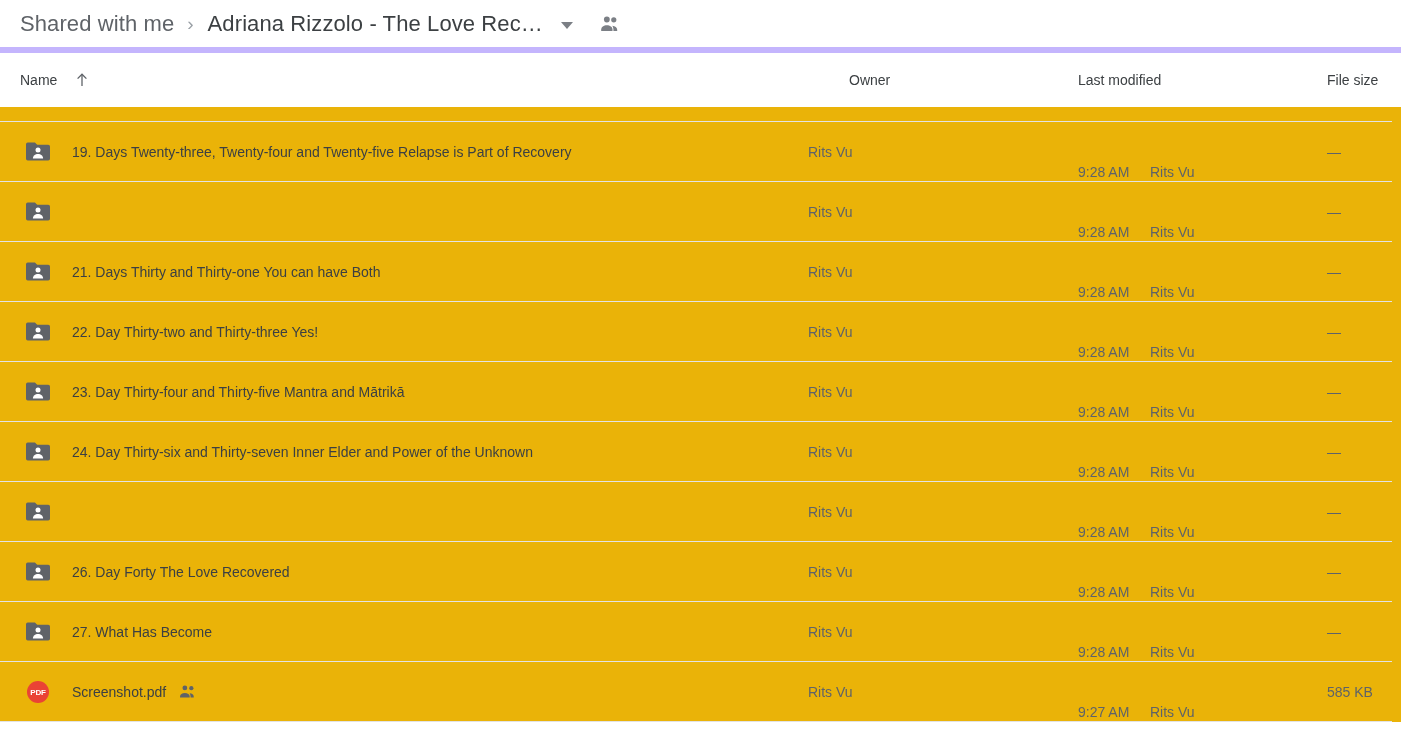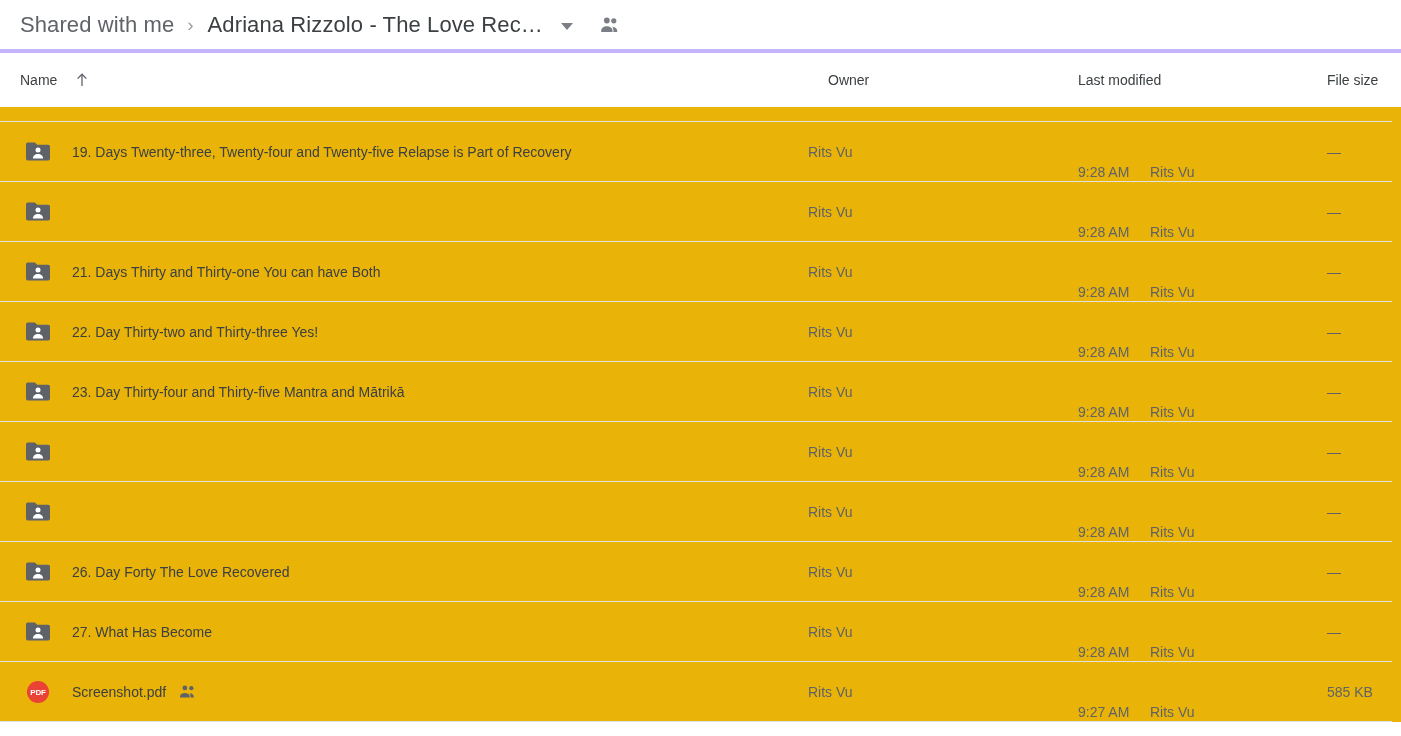--- a/index.html
+++ b/index.html
@@ -16,21 +16,21 @@
     -webkit-font-smoothing: antialiased;
   }
 
   
   .breadcrumb-bar {
     height: 53px;
     box-sizing: border-box;
     display: flex;
     align-items: center;
     padding-left: 20px;
-    border-bottom: 4px solid #c4b5fd;
+    border-bottom: 6px solid #c4b5fd;
   }
   .crumb {
     font-size: 22px;
     letter-spacing: 0.1px;
     white-space: nowrap;
   }
   .crumb-root {
     color: #5f6368;
   }
   .crumb-sep {
@@ -70,21 +70,21 @@
     padding-left: 6px;
   }
   .col-head {
     font-size: 14px;
     color: #3c4043;
     font-weight: 400;
     position: absolute;
     white-space: nowrap;
   }
   .col-name     { left: 20px;   display: flex; align-items: center; }
-  .col-owner    { left: 828px;  }
+  .col-owner    { left: 849px;  }
   .col-modified { left: 1078px; }
   .col-size     { left: 1327px; }
 
   .sort-arrow {
     margin-left: 18px;
     display: flex;
     align-items: center;
   }
 
   
@@ -306,20 +306,23 @@
           <div class="cell cell-size">—</div>
         </div>
         <div class="row">
           <div class="cell cell-icon">
             <span><svg width="26" height="22" viewBox="0 0 26 22" aria-hidden="true">
                 <path d="M1 4.2a1.8 1.8 0 0 1 1.8-1.8h7.1l2.3 2.4h11a1.8 1.8 0 0 1 1.8 1.8v12.2a1.8 1.8 0 0 1-1.8 1.8H2.8A1.8 1.8 0 0 1 1 18.8z" fill="#5f6368"></path>
                 <circle cx="13" cy="9.9" r="2.5" fill="#ffffff"></circle>
                 <path d="M7.9 18.6c0-2.9 2.3-4.6 5.1-4.6s5.1 1.7 5.1 4.6z" fill="#ffffff"></path>
               </svg></span>
           </div>
+          <div class="cell cell-name">
+            <span>24. Day Thirty-six and Thirty-seven Inner Elder and Power of the Unknown</span>
+          </div>
           <div class="cell cell-owner">Rits Vu</div>
           <div class="cell cell-modified">
             <span class="mod-time">9:28 AM</span>
             <span class="mod-by">Rits Vu</span>
           </div>
           <div class="cell cell-size">—</div>
         </div>
         <div class="row">
           <div class="cell cell-icon">
             <span><svg width="26" height="22" viewBox="0 0 26 22" aria-hidden="true">

